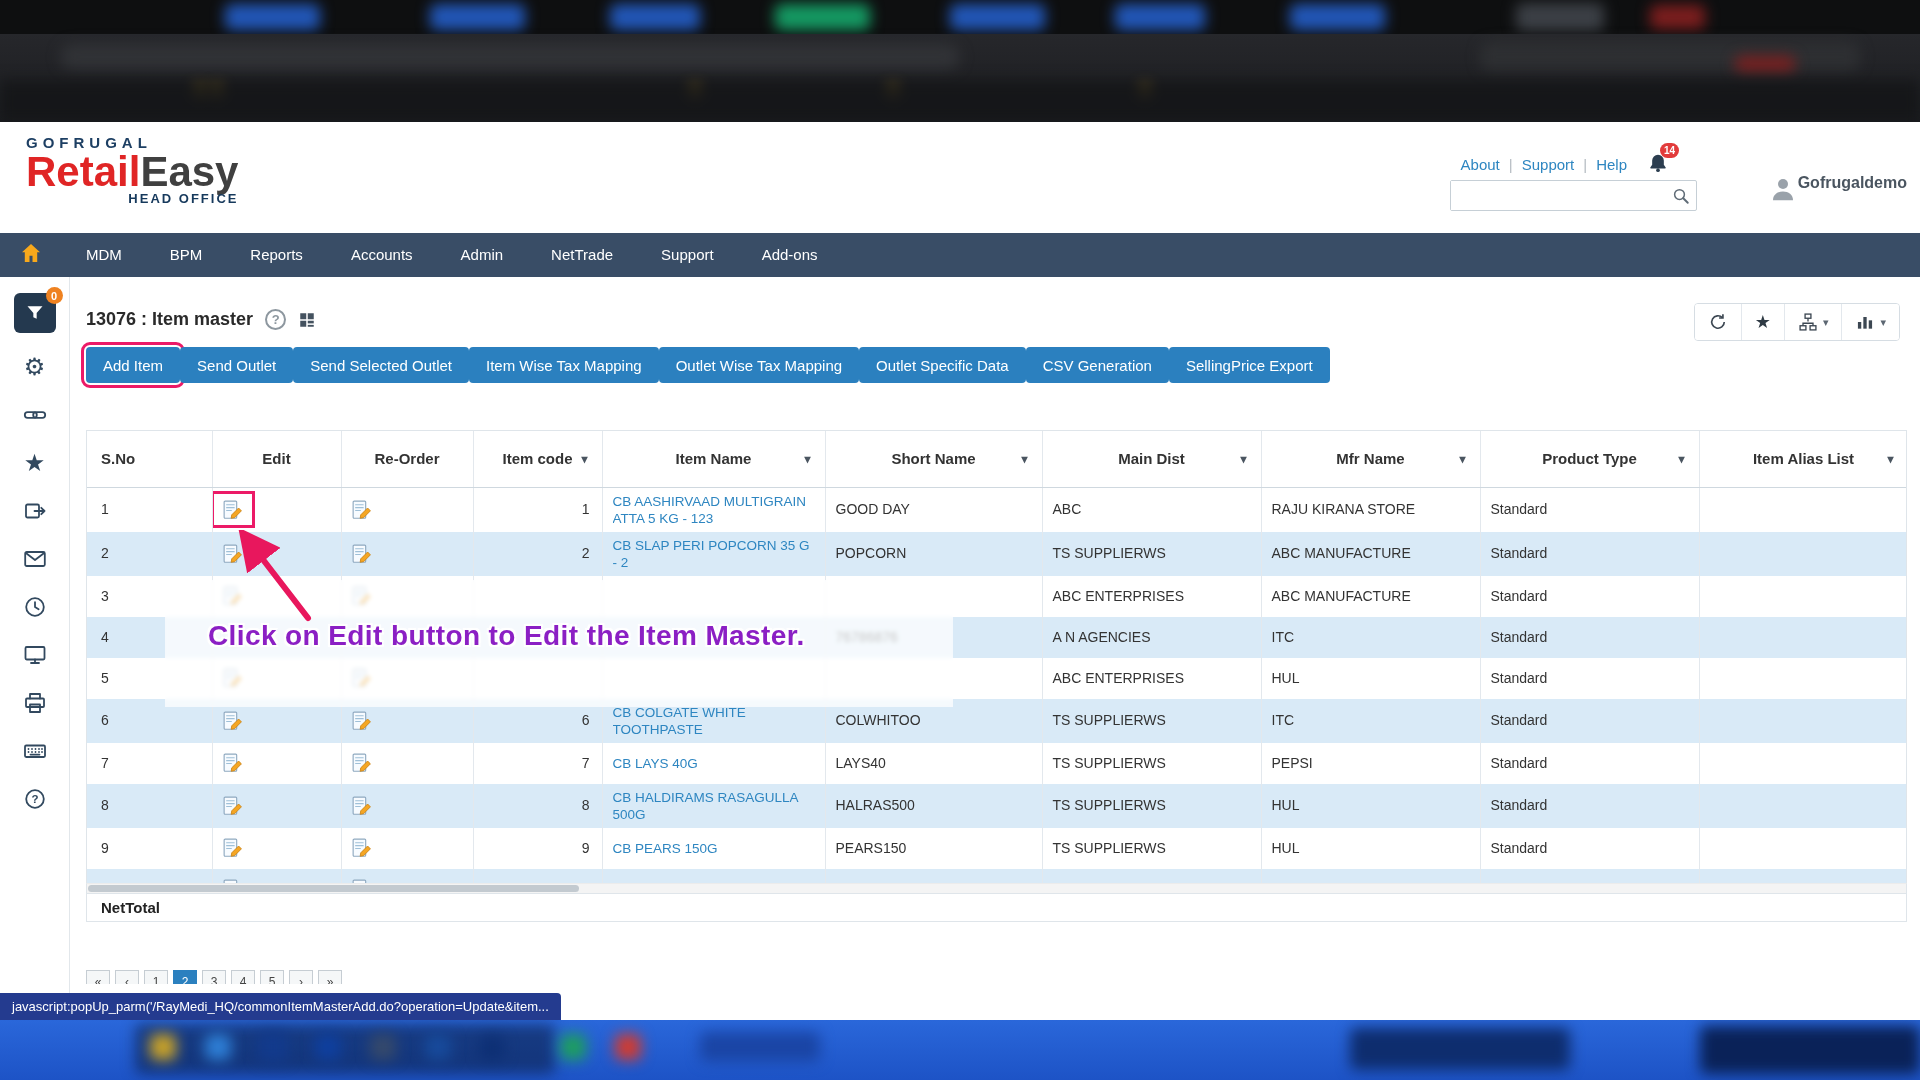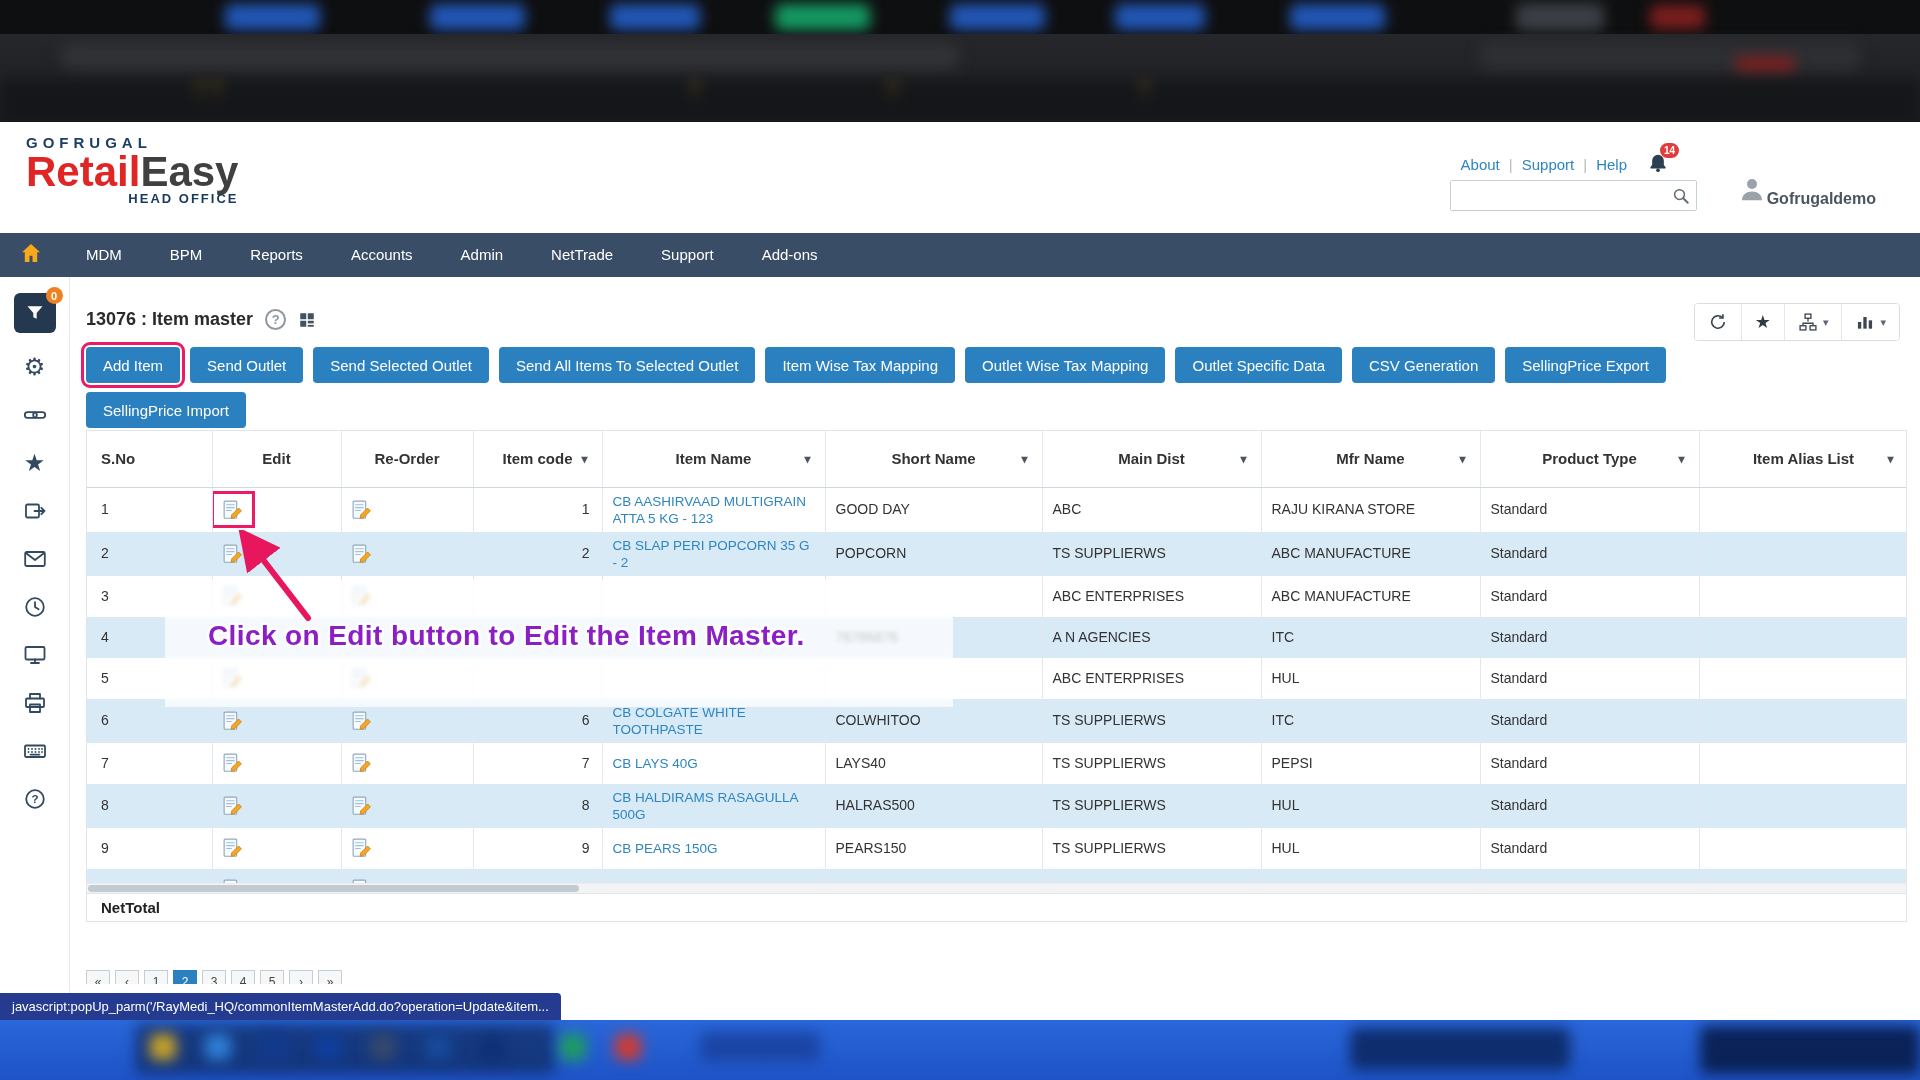--- a/index.html
+++ b/index.html
@@ -21,21 +21,21 @@
   .logo-main .blue{color:#404040}
   .logo-sub{font-size:13px;font-weight:bold;color:#16395c;text-align:right;letter-spacing:2px;margin-top:-3px}
   .header-links{position:absolute;right:252px;top:30px;display:flex;align-items:center;gap:9px;font-size:15px}
   .hlink{color:#2e86c1;text-decoration:none;cursor:pointer}
   .sep{color:#b5bcc2}
   .bell-wrap{position:relative;margin-left:12px;cursor:pointer}
   .badge{position:absolute;top:-9px;right:-11px;background:#e23b3b;color:#fff;border-radius:9px;font-size:10px;font-weight:bold;padding:2px 4px;min-width:18px;text-align:center}
   .search-box{position:absolute;right:223px;top:58px;width:247px;height:31px;border:1px solid #c6cfd6;border-radius:2px;background:#fff;display:flex;align-items:center}
   .search-box input{flex:1;border:none;outline:none;height:100%;padding:0 8px;font-size:14px;font-family:inherit}
   .search-ic{display:flex;align-items:center;padding-right:6px;cursor:pointer;background:none;border:none}
-  .user-block{position:absolute;right:44px;top:52px;display:flex;align-items:flex-end;cursor:pointer}
+  .user-block{position:absolute;right:13px;top:52px;display:flex;align-items:flex-start;cursor:pointer}
   .user-name{font-size:16px;font-weight:bold;color:#4a5560}
 
   
   .main-nav{position:absolute;top:233px;left:0;width:100%;height:44px;background:#394d66;display:flex;align-items:center}
   .home-tab{width:62px;height:44px;display:flex;align-items:center;justify-content:center;cursor:pointer}
   .nav-item{color:#fff;font-size:15px;text-decoration:none;padding:0 24px;line-height:44px;cursor:pointer}
 
   
   .workspace{position:absolute;top:277px;left:0;width:100%;height:743px;display:flex;background:#fff}
   .sidebar{width:70px;height:100%;border-right:1px solid #e2e7eb;display:flex;flex-direction:column;align-items:center;padding-top:16px;gap:14px;background:#fff}
@@ -51,21 +51,21 @@
   .page-title{font-size:18px;font-weight:bold;color:#2a2a2a}
   .help-circle{width:21px;height:21px;border:2px solid #8d979f;border-radius:50%;color:#8d979f;font-size:13px;font-weight:bold;display:flex;align-items:center;justify-content:center;cursor:pointer}
   .grid-ic{display:flex;align-items:center;cursor:pointer}
   .toolbar{position:absolute;right:20px;top:26px;display:flex;border:1px solid #d6dde3;border-radius:4px;background:#fff;overflow:hidden}
   .tb-btn{display:flex;align-items:center;gap:5px;padding:7px 13px;background:#fff;border:none;border-left:1px solid #e3e8ed;color:#3c4752;cursor:pointer}
   .tb-btn:first-child{border-left:none}
   .tbi{width:20px;height:20px;color:#3c4752}
   .caret{font-size:11px;color:#5c6772}
 
   .actions{position:absolute;left:16px;top:70px;display:flex;flex-direction:column;gap:9px}
-  .actions-row{display:flex;gap:10px}
+  .actions-row{display:flex;}
   .act-btn{background:#2b80bf;color:#fff;border:none;border-radius:4px;font-size:15px;padding:0 17px;height:36px;cursor:pointer;font-family:inherit;white-space:nowrap}
   .hl-outline{outline:3px solid #ec1a67;outline-offset:2px}
 
   
   .table-area{position:absolute;left:16px;top:153px;width:1821px}
   .tbl-viewport{height:453px;overflow:hidden;border:1px solid #dfe5ea;border-bottom:none;background:#fff}
   table{border-collapse:collapse;table-layout:fixed;width:1821px}
   th{height:56px;font-size:15px;color:#333;border-right:1px solid #e3e8ed;border-bottom:1px solid #cfd8df;background:#fff;padding:0 10px;position:relative;text-align:center}
   th.col0{text-align:left;padding-left:14px}
   .th-label{font-weight:bold}
@@ -292,29 +292,25 @@
             </svg>
             <span class="caret">▾</span>
           </button>
         </div>
 
       <div class="actions" id="actions">
           <div class="actions-row">
             <button class="act-btn hl-outline">Add Item</button>
             <button class="act-btn">Send Outlet</button>
             <button class="act-btn">Send Selected Outlet</button>
-            <button class="act-btn">Send All Items To Selected Outlet</button>
             <button class="act-btn">Item Wise Tax Mapping</button>
             <button class="act-btn">Outlet Wise Tax Mapping</button>
             <button class="act-btn">Outlet Specific Data</button>
             <button class="act-btn">CSV Generation</button>
             <button class="act-btn">SellingPrice Export</button>
-          </div>
-          <div class="actions-row">
-            <button class="act-btn">SellingPrice Import</button>
           </div>
         </div>
 
       <div class="table-area">
         <div class="tbl-viewport">
           <table>
             <colgroup id="cols">
                 <col style="width:125px">
                 <col style="width:129px">
                 <col style="width:132px">

